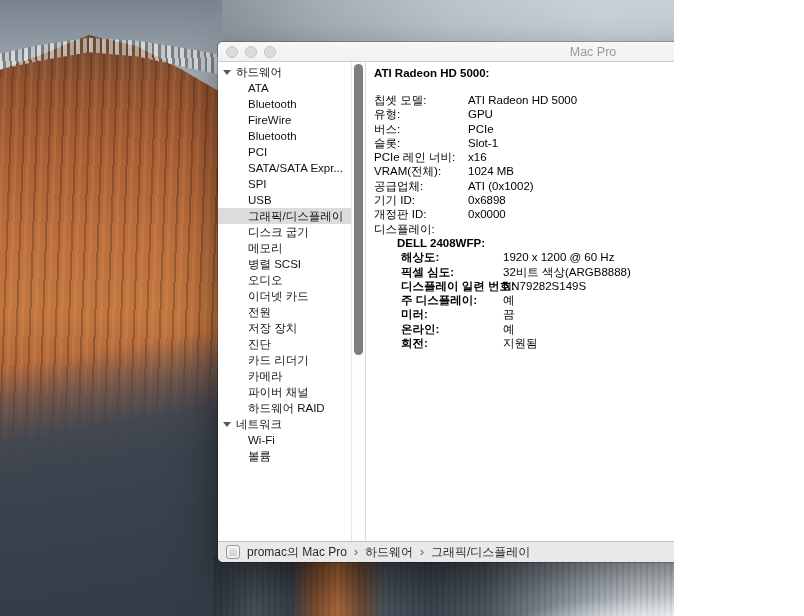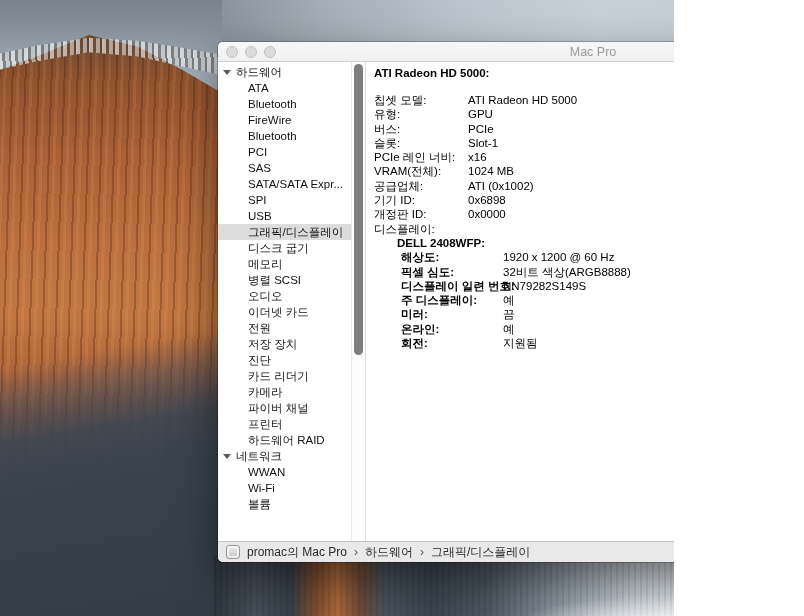--- a/index.html
+++ b/index.html
@@ -118,23 +118,20 @@
         <div class="sb-row item">
             <span>FireWire</span>
           </div>
         <div class="sb-row item">
             <span>Bluetooth</span>
           </div>
         <div class="sb-row item">
             <span>PCI</span>
           </div>
         <div class="sb-row item">
-            <span>SAS</span>
-          </div>
-        <div class="sb-row item">
             <span>SATA/SATA Expr...</span>
           </div>
         <div class="sb-row item">
             <span>SPI</span>
           </div>
         <div class="sb-row item">
             <span>USB</span>
           </div>
         <div class="sb-row item selected">
             <span>그래픽/디스플레이</span>
@@ -164,33 +161,27 @@
             <span>진단</span>
           </div>
         <div class="sb-row item">
             <span>카드 리더기</span>
           </div>
         <div class="sb-row item">
             <span>카메라</span>
           </div>
         <div class="sb-row item">
             <span>파이버 채널</span>
-          </div>
-        <div class="sb-row item">
-            <span>프린터</span>
           </div>
         <div class="sb-row item">
             <span>하드웨어 RAID</span>
           </div>
         <div class="sb-row group">
             <span class="tri"></span>
             <span>네트워크</span>
-          </div>
-        <div class="sb-row item">
-            <span>WWAN</span>
           </div>
         <div class="sb-row item">
             <span>Wi-Fi</span>
           </div>
         <div class="sb-row item">
             <span>볼륨</span>
           </div>
       </div>
 
       <div class="sb-scrollbar">

